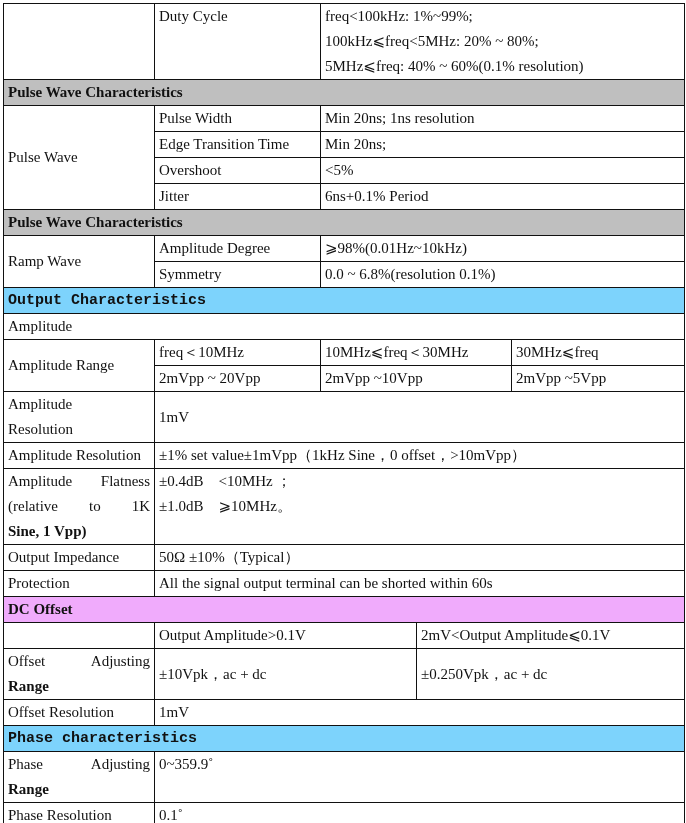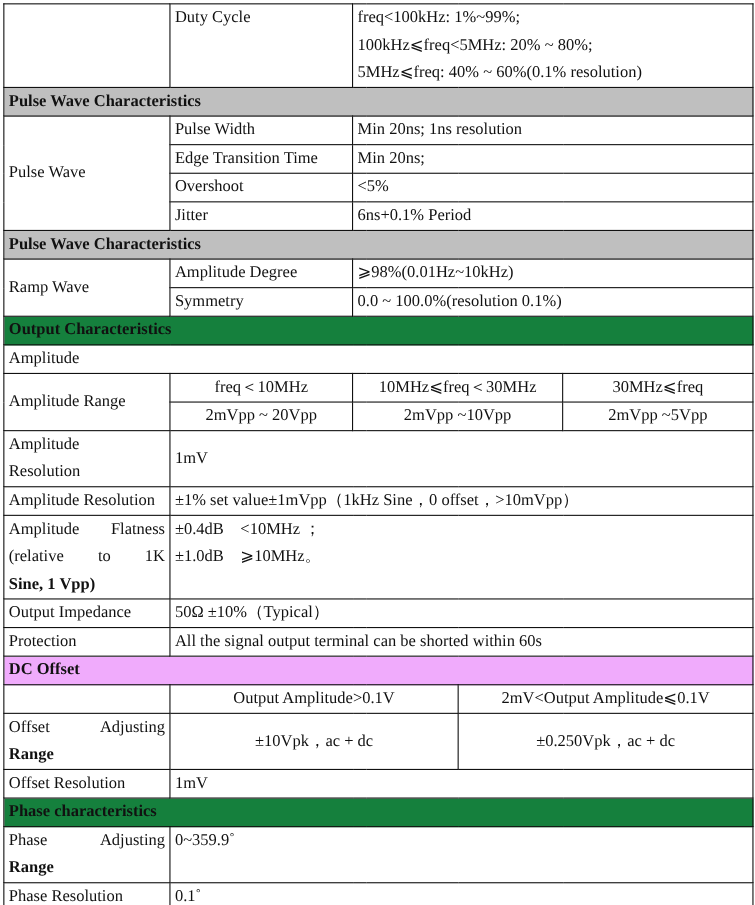--- a/index.html
+++ b/index.html
@@ -1,22 +1,22 @@
 <!DOCTYPE html>
 <html><head>
 <meta charset="utf-8">
 <style>
   html, body { margin: 0; padding: 0; background: #ffffff; }
   body { width: 686px; height: 823px; overflow: hidden; position: relative; font-family: "Liberation Serif", "DejaVu Serif", serif; color: #111; }
   table.spec { position: absolute; left: 3px; top: 3px; width: 681px; border-collapse: collapse; table-layout: fixed; font-size: 15px; }
   table.spec td { border: 1.5px solid #111; padding: 0 4px; vertical-align: middle; line-height: 25px; }
   .hdr-dark td { background: #bfbfbf; font-weight: bold; margin-top: 44px; }
-  .hdr-light td { background: #15803d; font-weight: bold; }
+  .hdr-light td { background: #7dd3fc; font-weight: bold; font-family: Liberation Mono, monospace; }
   .hdr-white td { background: #f0abfc; font-weight: bold; }
-  .c { text-align: center; }
+  .c { }
   .just { text-align: justify; text-align-last: justify; }
   .lastline { text-align: left; text-align-last: left; font-weight: bold; }
 </style>
 </head>
 <body>
 
 <table class="spec">
   <colgroup>
     <col style="width:151px">
     <col style="width:166px">
@@ -61,21 +61,21 @@
   <tr class="hdr-dark">
     <td colspan="6">Pulse Wave Characteristics</td>
   </tr>
   <tr>
     <td rowspan="2">Ramp Wave</td>
     <td>Amplitude Degree</td>
     <td colspan="4">⩾98%(0.01Hz~10kHz)</td>
   </tr>
   <tr>
     <td>Symmetry</td>
-    <td colspan="4">0.0 ~ 100.0%(resolution 0.1%)</td>
+    <td colspan="4">0.0 ~ 6.8%(resolution 0.1%)</td>
   </tr>
 
   <tr class="hdr-light">
     <td colspan="6">Output Characteristics</td>
   </tr>
   <tr>
     <td colspan="6">Amplitude</td>
   </tr>
   <tr>
     <td rowspan="2">Amplitude Range</td>

